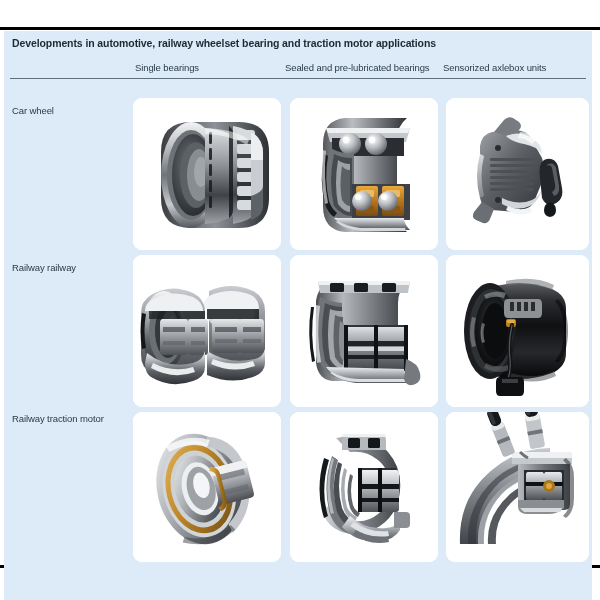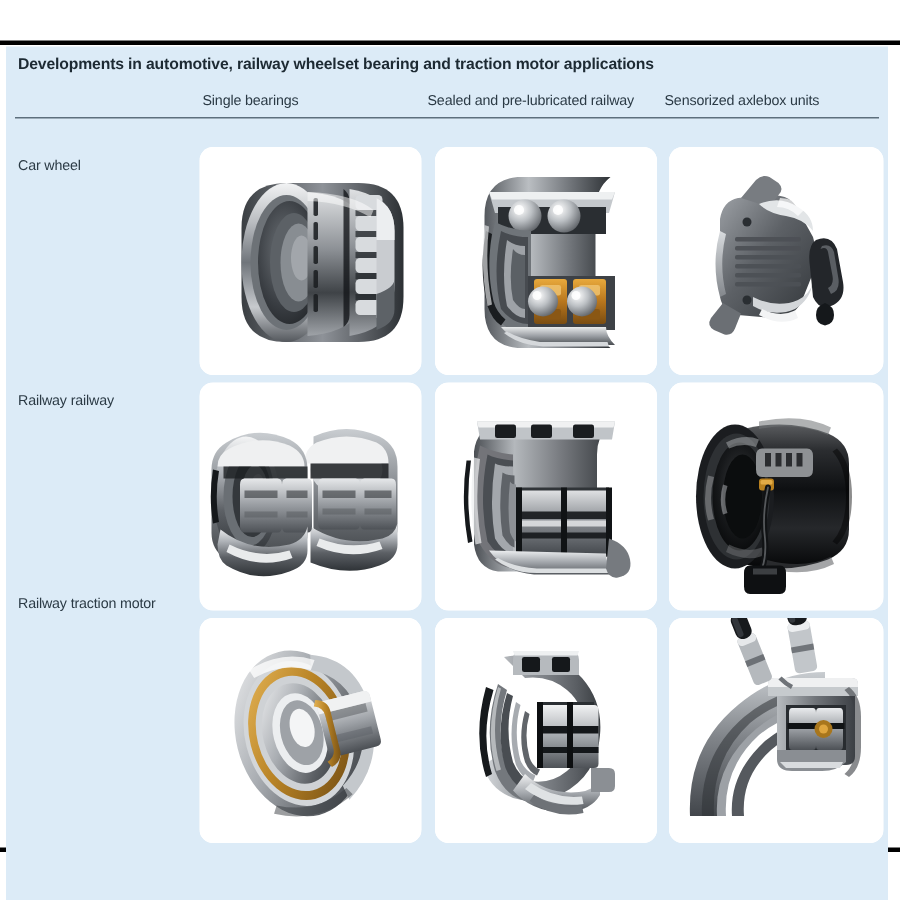--- a/index.html
+++ b/index.html
@@ -82,21 +82,21 @@
   .row-label {
     position: absolute;
     left: 8px;
     font-size: 9.5px;
     color: #2b3a45;
     white-space: nowrap;
     letter-spacing: -0.1px;
   }
   .row-label.r1 { top: 74px;  }
   .row-label.r2 { top: 231px; }
-  .row-label.r3 { top: 366px; }
+  .row-label.r3 { top: 382px; }
 
   
   .card {
     position: absolute;
     background: #ffffff;
     border-radius: 9px;
     overflow: hidden;
   }
   .card .pic {
     position: absolute;
@@ -122,21 +122,21 @@
 <div id="page">
 
   <div class="frame-rule top"></div>
   <div class="frame-rule bottom"></div>
 
   <div id="panel">
 
     <div id="title">Developments in automotive, railway wheelset bearing and traction motor applications</div>
 
     <div class="col-head c1">Single bearings</div>
-    <div class="col-head c2">Sealed and pre-lubricated railway</div>
+    <div class="col-head c2">Sealed and pre-lubricated bearings</div>
     <div class="col-head c3">Sensorized axlebox units</div>
 
     <div id="head-rule"></div>
 
     <div class="row-label r1">Car wheel</div>
     <div class="row-label r2">Railway railway</div>
     <div class="row-label r3">Railway traction motor</div>
 
     <div class="card rr1 cc1">
       <svg class="pic" viewBox="0 0 148 152">

